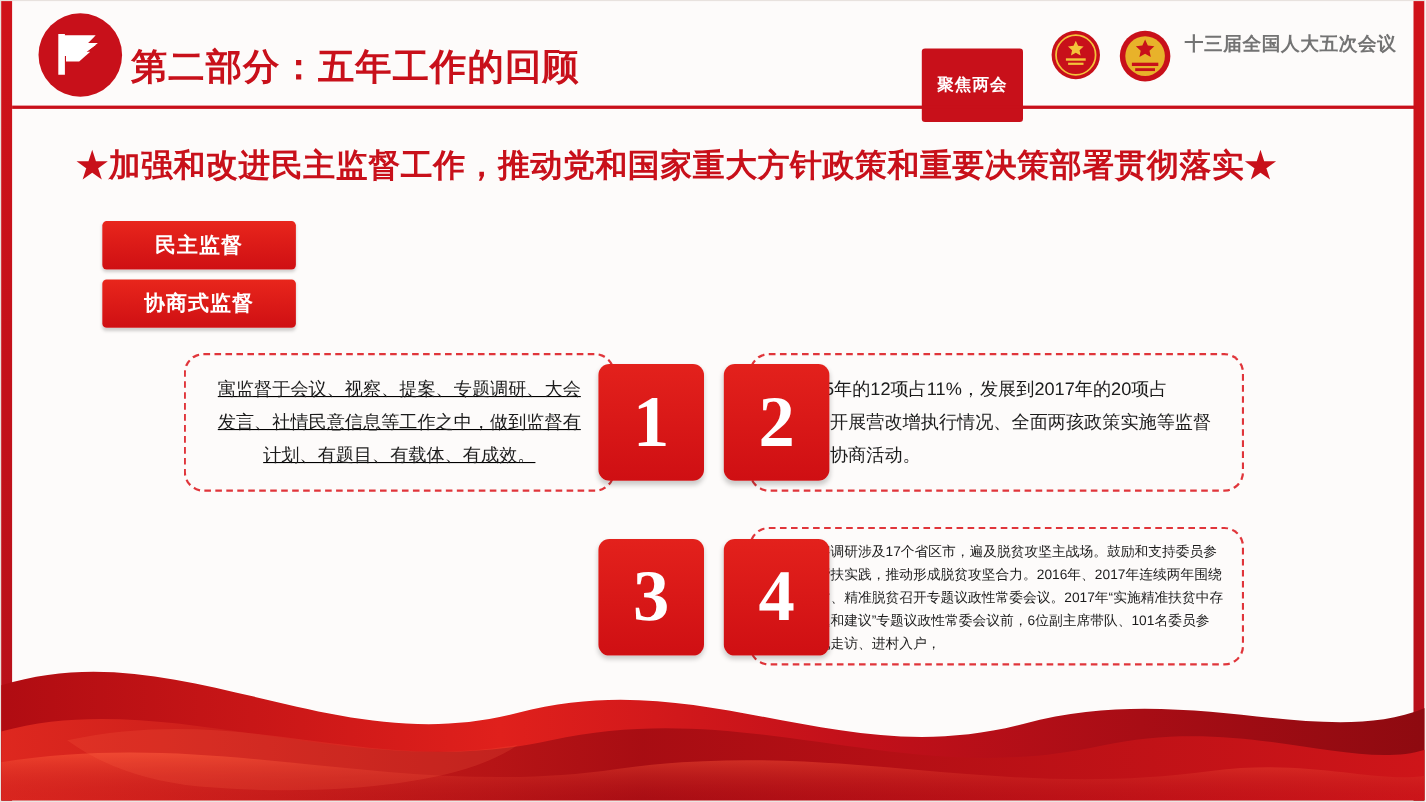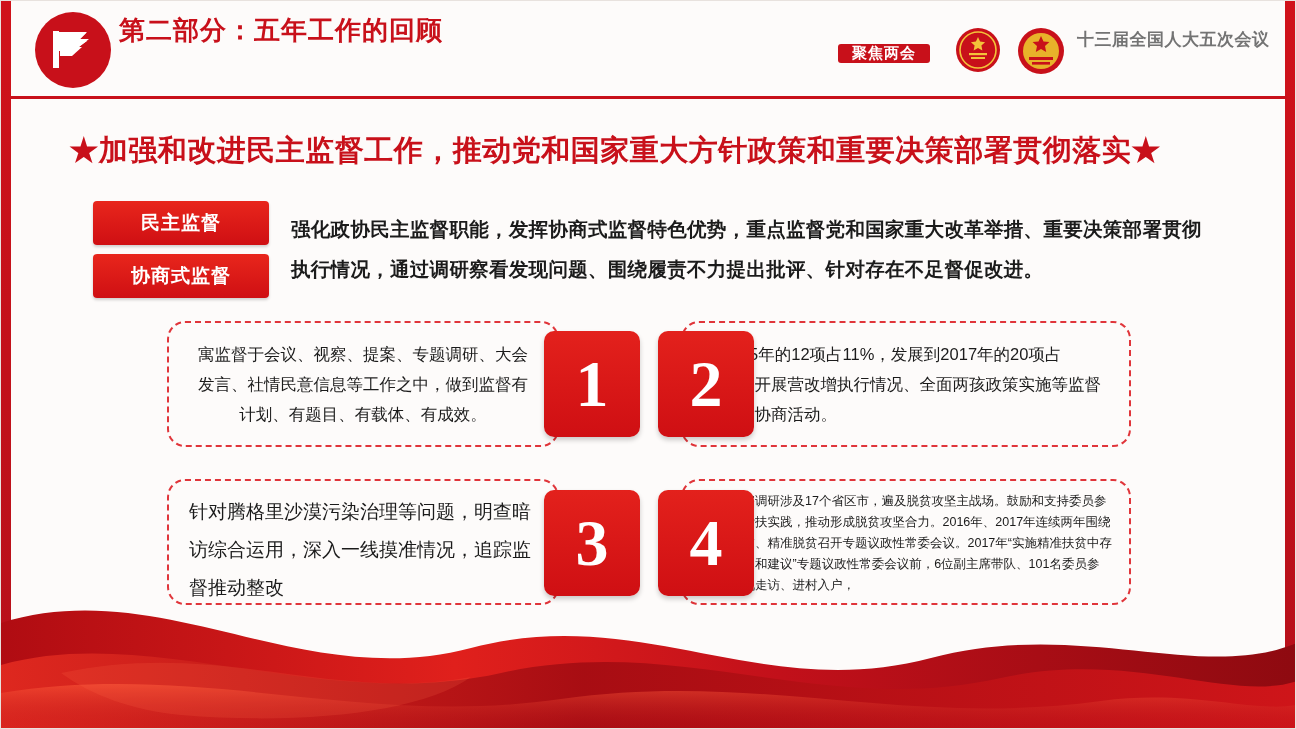--- a/index.html
+++ b/index.html
@@ -49,35 +49,35 @@
     width: 1276px; height: 3px;
     background: #c8101a;
   }
   .party-emblem {
     position: absolute;
     left: 22px; top: 10px;
     width: 80px; height: 78px;
   }
   .header-title {
     position: absolute;
-    left: 108px; top: 12px;
-    font-size: 26px;
+    left: 108px; top: 38px;
+    font-size: 33px;
     font-weight: bold;
     letter-spacing: 1px;
     color: #c8101a;
     white-space: nowrap;
   }
   .badge-focus {
     position: absolute;
     left: 827px; top: 43px;
     background: #c8101a;
     color: #fff;
     font-size: 15px;
     font-weight: bold;
-    padding: 0 14px;
+    padding: 24px 14px;
     border-radius: 3px;
     letter-spacing: 1px;
     font-family: Liberation Mono, monospace;
   }
   .emblem-national {
     position: absolute;
     left: 944px; top: 26px;
     width: 46px; height: 46px;
   }
   .emblem-cppcc {
@@ -147,21 +147,21 @@
     border: 2px dashed #e0353a;
     border-radius: 18px;
     box-sizing: border-box;
     background: transparent;
   }
   .dbox-inner {
     box-sizing: border-box;
     padding: 16px 22px;
     color: #1b1b1b;
   }
-  .dbox-1 { left: 166px; top: 320px; width: 392px; height: 126px; }
+  .dbox-1 { left: 166px; top: 320px; width: 392px; height: 126px; text-decoration: underline; }
   .dbox-2 { left: 680px; top: 320px; width: 450px; height: 126px; }
   .dbox-3 { left: 166px; top: 478px; width: 392px; height: 126px; }
   .dbox-4 { left: 680px; top: 478px; width: 450px; height: 126px; }
 
   .t-center {
     text-align: center;
     font-size: 16.5px;
     line-height: 30px;
   }
   .t-left {
@@ -265,33 +265,29 @@
       <div>十三届全国人大五次会议</div>
     </div>
   </div>
   <div class="header-rule"></div>
 
   <div class="main-heading">★加强和改进民主监督工作，推动党和国家重大方针政策和重要决策部署贯彻落实★</div>
 
   <div class="tag tag-1">民主监督</div>
   <div class="tag tag-2">协商式监督</div>
 
-  <div class="lead-paragraph">强化政协民主监督职能，发挥协商式监督特色优势，重点监督党和国家重大改革举措、重要决策部署贯彻执行情况，通过调研察看发现问题、围绕履责不力提出批评、针对存在不足督促改进。</div>
 
   <div class="dbox dbox-1">
     <div class="dbox-inner t-center">寓监督于会议、视察、提案、专题调研、大会发言、社情民意信息等工作之中，做到监督有计划、有题目、有载体、有成效。</div>
   </div>
 
   <div class="dbox dbox-2">
     <div class="dbox-inner t-left">由2015年的12项占11%，发展到2017年的20项占28%，开展营改增执行情况、全面两孩政策实施等监督性调研协商活动。</div>
   </div>
 
-  <div class="dbox dbox-3">
-    <div class="dbox-inner t-big">针对腾格里沙漠污染治理等问题，明查暗访综合运用，深入一线摸准情况，追踪监督推动整改</div>
-  </div>
 
   <div class="dbox dbox-4">
     <div class="dbox-inner t-small">相关视察调研涉及17个省区市，遍及脱贫攻坚主战场。鼓励和支持委员参与对口帮扶实践，推动形成脱贫攻坚合力。2016年、2017年连续两年围绕精准扶贫、精准脱贫召开专题议政性常委会议。2017年“实施精准扶贫中存在的问题和建议”专题议政性常委会议前，6位副主席带队、101名委员参加，随机走访、进村入户，</div>
   </div>
 
   <div class="num num-1">1</div>
   <div class="num num-2">2</div>
   <div class="num num-3">3</div>
   <div class="num num-4">4</div>
 

